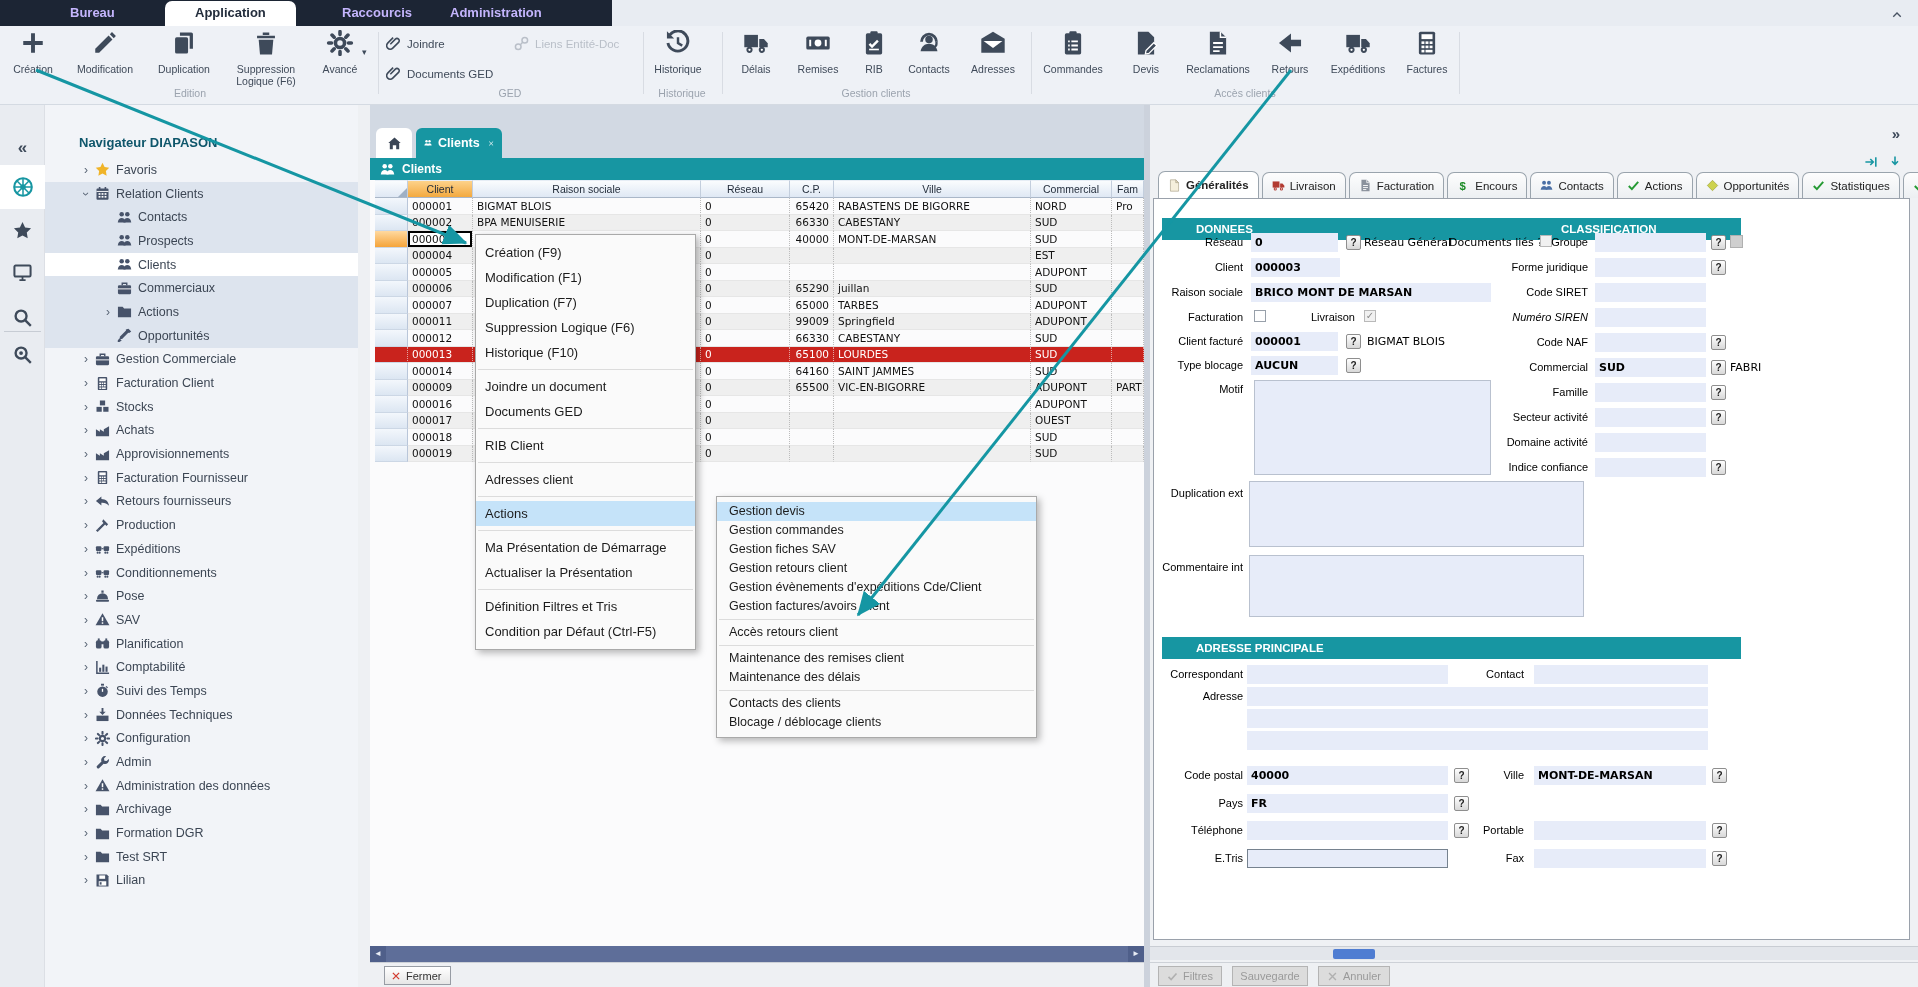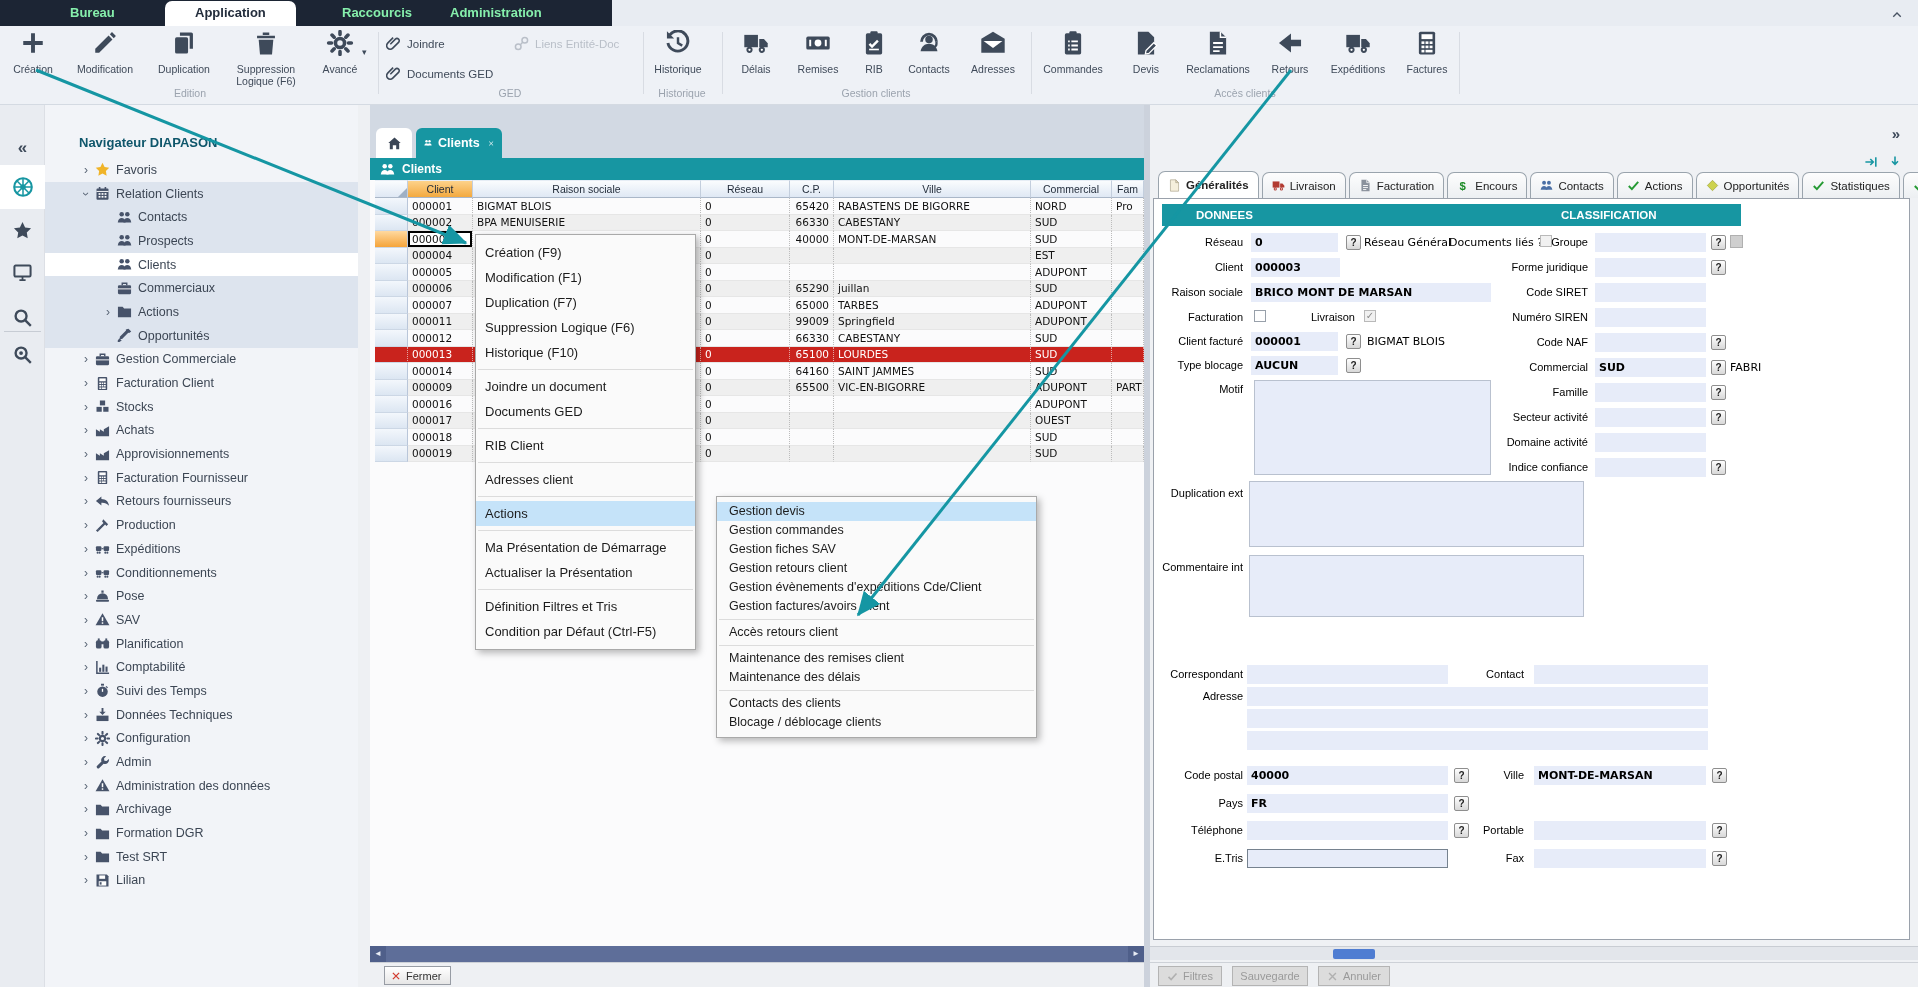--- a/index.html
+++ b/index.html
@@ -4,21 +4,21 @@
 <style>
   *{margin:0;padding:0;box-sizing:border-box}
   html,body{width:1918px;height:987px}
   body{position:relative;font-family:"Liberation Sans",sans-serif;background:#eef0f3;overflow:hidden;-webkit-font-smoothing:antialiased}
   .ic{display:inline-block;line-height:0}
   .ic svg{width:100%;height:100%;fill:currentColor;display:block}
 
   
   #topbar{position:absolute;left:0;top:0;width:1918px;height:26px;background:#e8ecf2}
   #topbar-dark{position:absolute;left:0;top:0;width:612px;height:26px;background:#1c2534}
-  .mtab{position:absolute;top:0;height:26px;line-height:26px;padding:0 30px;color:#86efac;font-size:13px;font-weight:bold;cursor:default}
+  .mtab{position:absolute;top:0;height:26px;line-height:26px;padding:0 30px;color:#c4b5fd;font-size:13px;font-weight:bold;cursor:default}
   .mtab.active{background:#fff;color:#232d3c;border-radius:7px 7px 0 0;top:1px;height:25px;line-height:24px}
   #ribbon-collapse{position:absolute;right:14px;top:7px;width:14px;height:12px;color:#475262}
 
   
   #ribbon{position:absolute;left:0;top:26px;width:1918px;height:79px;background:#eef1f6;border-bottom:1px solid #d4dae2}
   .rsep{position:absolute;top:6px;height:62px;width:1px;background:#d8dce3}
   .rlabel{position:absolute;top:61px;font-size:10.5px;color:#9ba3ae;transform:translateX(-50%);white-space:nowrap}
   .ritem{position:absolute;top:4px;width:92px;transform:translateX(-50%);text-align:center;color:#3e4a5a;cursor:pointer}
   .ritem .ic{width:28px;height:26px;color:#3e4a5a}
   .ritem .rlab{font-size:10.5px;line-height:12px;margin-top:3px;color:#3f4a59;white-space:pre-line}
@@ -1008,23 +1008,26 @@
         </div>
         <div class="dtab">
           <span class="ic ci-green" style="width: 13px; height: 13px;">
             <svg viewBox="0 0 16 16">
               <path fill="none" stroke="currentColor" stroke-width="2.4" d="M2.2 8.6 6 12.4 13.8 3.6"></path>
             </svg>
           </span>
         </div>
       </div>
       <div id="card">
-        <div class="tealbar" style="left: 8px; top: 5px; width: 579px;">
+        <div class="tealbar" style="left: 8px; top: 19px; width: 579px;">
           <span style="position: absolute; left: 34px;">DONNEES</span>
           <span style="position: absolute; left: 399px;">CLASSIFICATION</span>
+        </div>
+        <div class="tealbar" style="left: 8px; top: 438px; width: 579px;">
+          <span style="position: absolute; left: 34px;">ADRESSE PRINCIPALE</span>
         </div>
         <div class="flab" style="left: 0px; top: 37px; width: 89px;">Réseau</div>
         <div class="ffield" style="left: 97px; top: 34px; width: 87px;">0</div>
         <div class="fhelp" style="left: 192px; top: 36px;">?</div>
         <div class="fsuffix" style="left: 210px; top: 37px; position: absolute; font-size: 11px;">Réseau Général</div>
         <div class="fsuffix" style="left: 295px; top: 37px;">Documents liés ?</div>
         <div class="fcb dis" style="left: 386px; top: 36px;"></div>
         <div class="flab" style="left: 0px; top: 62px; width: 89px;">Client</div>
         <div class="ffield" style="left: 97px; top: 59px; width: 89px;">000003</div>
         <div class="flab" style="left: 0px; top: 87px; width: 89px;">Raison sociale</div>
@@ -1048,21 +1051,21 @@
         <div class="fta" style="left: 95px; top: 356px; width: 335px; height: 62px;"></div>
         <div class="flab" style="left: 314px; top: 37px; width: 120px; text-align: right;">Groupe</div>
         <div class="ffield" style="left: 441px; top: 34px; width: 111px;"></div>
         <div class="fhelp" style="left: 557px; top: 36px;">?</div>
         <div class="fgray" style="left: 576px; top: 36px;"></div>
         <div class="flab" style="left: 314px; top: 62px; width: 120px;">Forme juridique</div>
         <div class="ffield" style="left: 441px; top: 59px; width: 111px;"></div>
         <div class="fhelp" style="left: 557px; top: 61px;">?</div>
         <div class="flab" style="left: 314px; top: 87px; width: 120px;">Code SIRET</div>
         <div class="ffield" style="left: 441px; top: 84px; width: 111px;"></div>
-        <div class="flab" style="left: 314px; top: 112px; width: 120px;">Numéro SIREN</div>
+        <div class="flab" style="left: 314px; top: 112px; width: 120px; font-style: italic;">Numéro SIREN</div>
         <div class="ffield" style="left: 441px; top: 109px; width: 111px;"></div>
         <div class="flab" style="left: 314px; top: 137px; width: 120px;">Code NAF</div>
         <div class="ffield" style="left: 441px; top: 134px; width: 111px;"></div>
         <div class="fhelp" style="left: 557px; top: 136px;">?</div>
         <div class="flab" style="left: 314px; top: 162px; width: 120px;">Commercial</div>
         <div class="ffield" style="left: 441px; top: 159px; width: 111px;">SUD</div>
         <div class="fhelp" style="left: 557px; top: 161px;">?</div>
         <div class="fsuffix" style="left: 576px; top: 162px;">FABRI</div>
         <div class="flab" style="left: 314px; top: 187px; width: 120px;">Famille</div>
         <div class="ffield" style="left: 441px; top: 184px; width: 111px;"></div>

